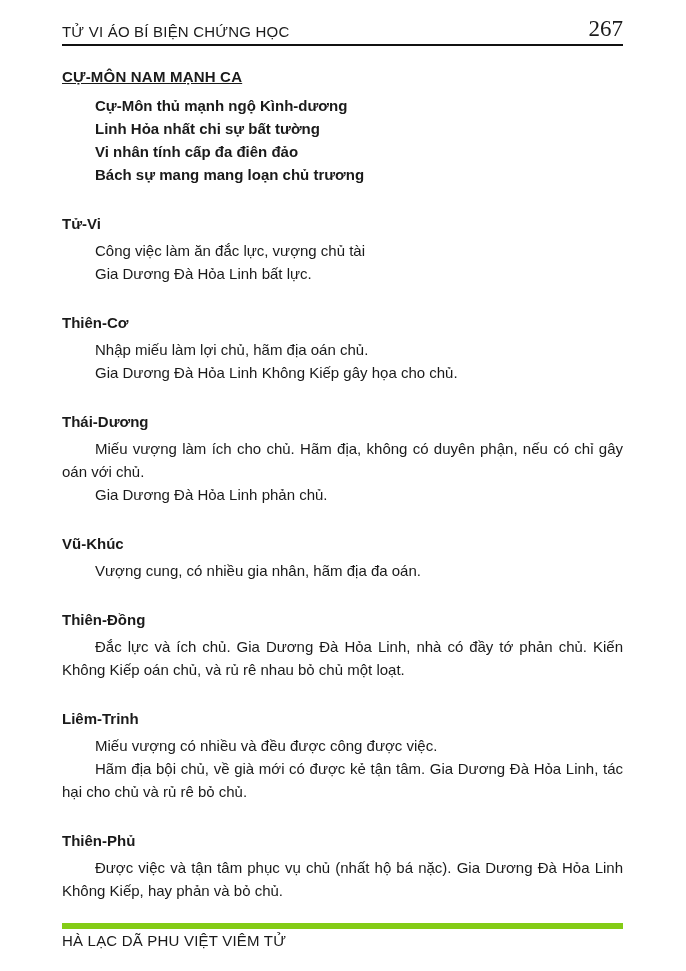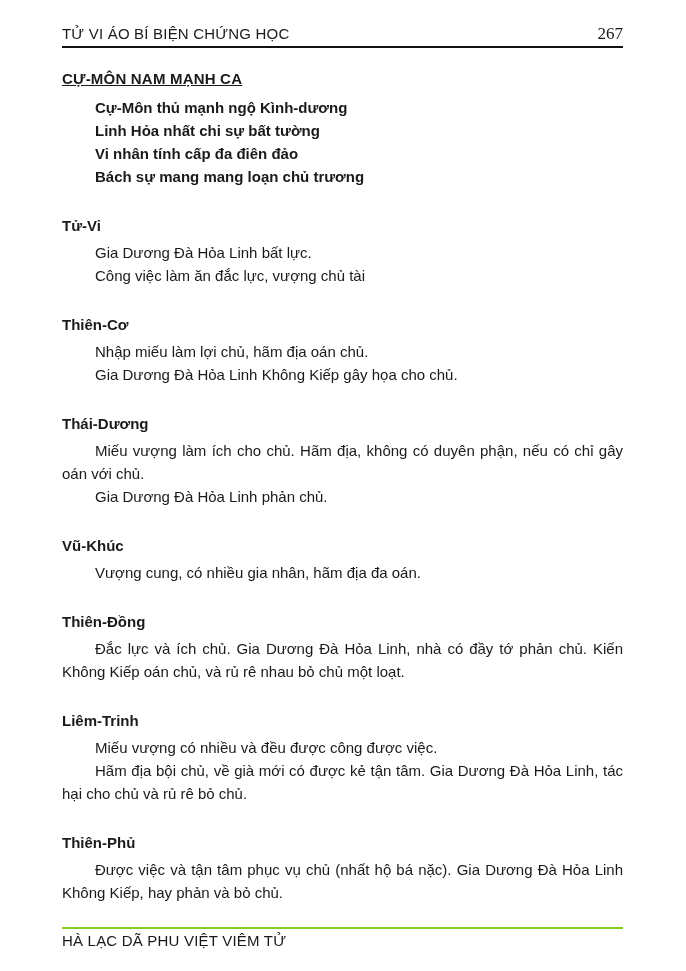--- a/index.html
+++ b/index.html
@@ -9,35 +9,35 @@
     width: 686px;
     height: 971px;
     margin: 0 auto;
     background: #ffffff;
     color: #1a1a1a;
     font-family: "Liberation Sans", sans-serif;
     overflow: hidden;
   }
   .header {
     margin: 0 63px 0 62px;
-    padding-top: 25px;
+    padding-top: 17px;
     padding-bottom: 4px;
     border-bottom: 2px solid #111;
     display: flex;
     justify-content: space-between;
     align-items: flex-end;
   }
   .header-title {
     font-size: 15px;
     letter-spacing: 0.2px;
     font-weight: normal;
   }
   .page-number {
     font-family: "Liberation Serif", serif;
-    font-size: 17px;
+    font-size: 23px;
     line-height: 1;
   }
   .content {
     margin: 0 63px 0 62px;
   }
   .caps-heading {
     font-size: 15px;
     font-weight: bold;
     margin-top: 22px;
     margin-bottom: 9px;
@@ -67,21 +67,21 @@
     font-size: 15px;
     line-height: 23px;
     text-indent: 33px;
     text-align: justify;
   }
   .footer {
     position: absolute;
     left: 62px;
     right: 63px;
     bottom: 22px;
-    border-top: 2px solid #84cc16;
+    border-top: 6px solid #84cc16;
     padding-top: 3px;
     font-size: 15px;
     letter-spacing: 0.2px;
   }
 </style>
 </head>
 <body>
 
 <div class="page">
 
@@ -96,22 +96,22 @@
     <div>
       <span class="verse-line">Cự-Môn thủ mạnh ngộ Kình-dương</span>
       <span class="verse-line">Linh Hỏa nhất chi sự bất tường</span>
       <span class="verse-line">Vi nhân tính cấp đa điên đảo</span>
       <span class="verse-line">Bách sự mang mang loạn chủ trương</span>
     </div>
 
 
     <div>
       <div class="star-heading">Tử-Vi</div>
+      <p class="para">Công việc làm ăn đắc lực, vượng chủ tài</p>
       <p class="para">Gia Dương Đà Hỏa Linh bất lực.</p>
-      <p class="para">Công việc làm ăn đắc lực, vượng chủ tài</p>
     </div>
 
     <div>
       <div class="star-heading">Thiên-Cơ</div>
       <p class="para">Nhập miếu làm lợi chủ, hãm địa oán chủ.</p>
       <p class="para">Gia Dương Đà Hỏa Linh Không Kiếp gây họa cho chủ.</p>
     </div>
 
     <div>
       <div class="star-heading">Thái-Dương</div>

